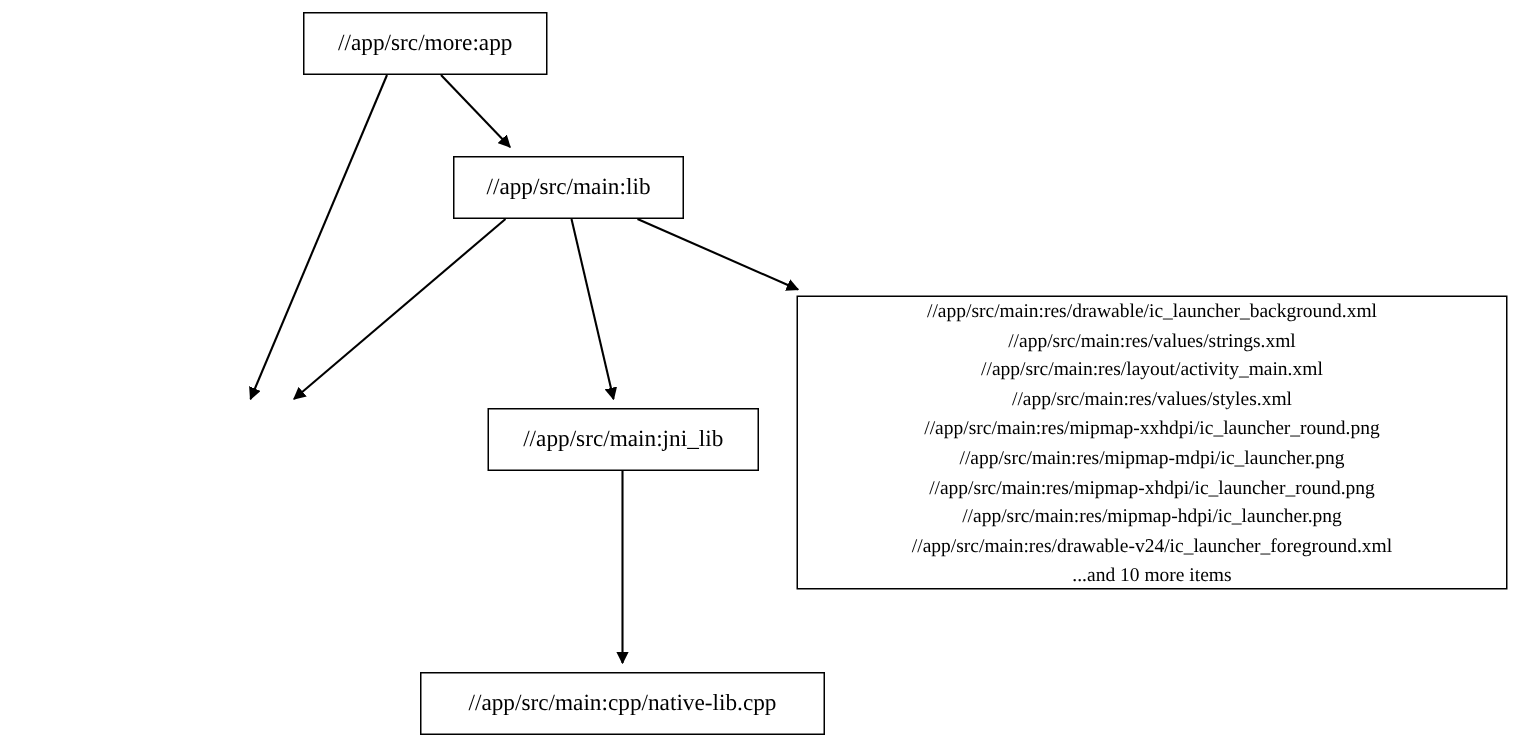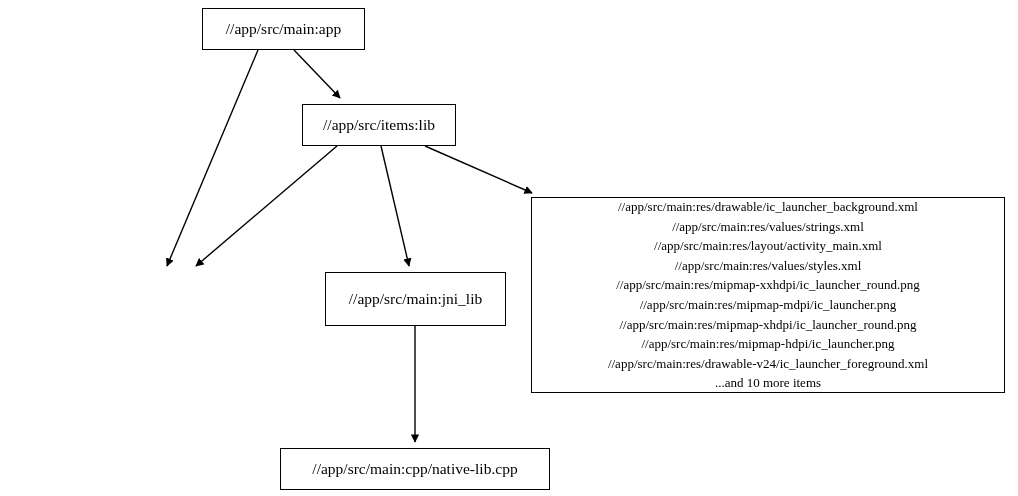--- a/index.html
+++ b/index.html
@@ -46,21 +46,21 @@
     white-space: pre;
     line-height: 19.6px;
     font-size: 13px;
     padding: 0;
   }
 
   
   #node-app        { left: 202px; top: 8px;   width: 163px; height: 42px; }
   #node-lib        { left: 302px; top: 104px; width: 154px; height: 42px; }
   #node-manifest   { left: 3px;   top: 272px; width: 302px; height: 42px; }
-  #node-jni        { left: 325px; top: 272px; width: 181px; height: 54px; }
+  #node-jni        { left: 325px; top: 272px; width: 181px; height: 42px; }
   #node-res        { left: 531px; top: 197px; width: 474px; height: 196px; }
   #node-cpp        { left: 280px; top: 448px; width: 270px; height: 42px; }
 </style>
 </head>
 <body>
 
 <div id="canvas">
 
   <svg class="edges" width="1018" height="496" viewBox="0 0 1018 496" xmlns="http://www.w3.org/2000/svg">
     <defs>
@@ -76,25 +76,25 @@
     <path d="M 337 146 L 196 266" stroke="#000000" stroke-width="1.4" fill="none" marker-end="url(#arrow)"></path>
 
     <path d="M 381 146 L 409 266" stroke="#000000" stroke-width="1.4" fill="none" marker-end="url(#arrow)"></path>
 
     <path d="M 425 146 L 532 193" stroke="#000000" stroke-width="1.4" fill="none" marker-end="url(#arrow)"></path>
 
     <path d="M 415 314 L 415 442" stroke="#000000" stroke-width="1.4" fill="none" marker-end="url(#arrow)"></path>
   </svg>
 
   <div class="node" id="node-app">
-    <span class="node-label">//app/src/main:app</span>
+    <span class="node-label">//app/src/more:app</span>
   </div>
 
   <div class="node" id="node-lib">
-    <span class="node-label">//app/src/items:lib</span>
+    <span class="node-label">//app/src/main:lib</span>
   </div>
 
 
   <div class="node" id="node-jni">
     <span class="node-label">//app/src/main:jni_lib</span>
   </div>
 
   <div class="node" id="node-res">
     <span class="node-label node-multiline">//app/src/main:res/drawable/ic_launcher_background.xml
 //app/src/main:res/values/strings.xml

